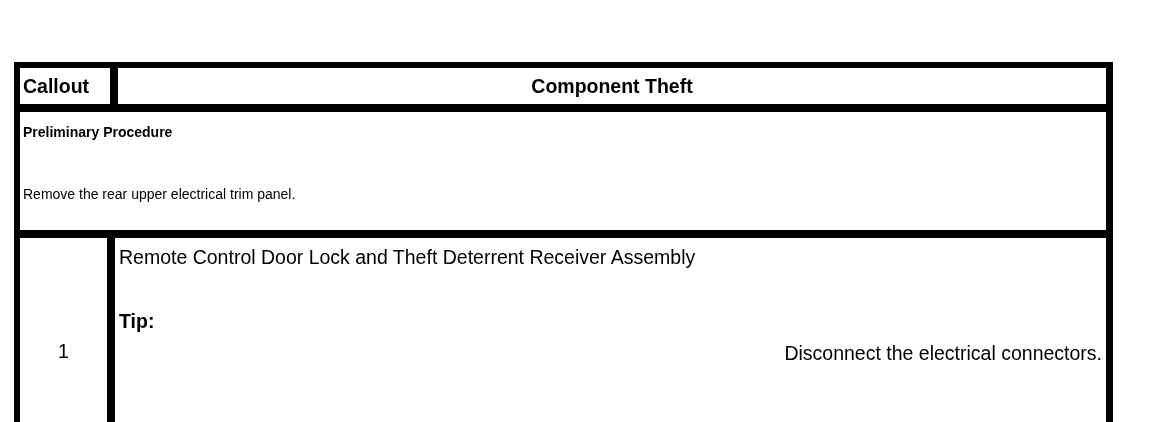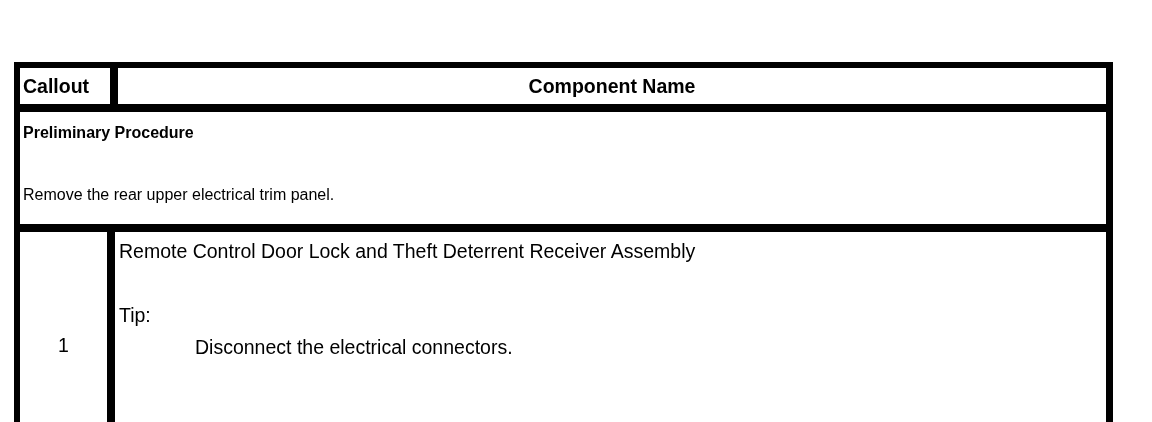--- a/index.html
+++ b/index.html
@@ -56,22 +56,22 @@
   .callout-header {
     padding-left: 3px;
   }
   .comp-header {
     justify-content: center;
   }
   .prelim-row {
     display: block;
     height: 99px;
     box-sizing: content-box;
-    padding: 5px 4px 8px 3px;
-    font-size: 16px;
+    padding: 5px 4px 14px 3px;
+    font-size: 14px;
     line-height: 31px;
   }
   .prelim-title {
     font-weight: bold;
   }
   .blank-line-31 {
     height: 31px;
   }
   .body-row {
     height: 226px;
@@ -87,34 +87,35 @@
     font-size: 19.5px;
     line-height: 32px;
   }
   .line {
     white-space: nowrap;
   }
   .blank-line-32 {
     height: 32px;
   }
   .bold {
-    font-weight: normal;
+    font-weight: bold;
   }
   .indented {
     margin-left: 76px;
+    text-align: right;
   }
 </style>
 </head>
 <body>
 
 <div class="tbl">
 
   <div class="row header-row sep-bottom">
     <div class="callout-col header-cell callout-header">Callout</div>
-    <div class="comp-col header-cell comp-header">Component Name</div>
+    <div class="comp-col header-cell comp-header">Component Theft</div>
   </div>
 
   <div class="prelim-row sep-bottom">
     <div class="line prelim-title">Preliminary Procedure</div>
     <div class="blank-line-31"></div>
     <div class="line">Remove the rear upper electrical trim panel.</div>
   </div>
 
   <div class="row body-row">
     <div class="callout-col callout-num">1</div>

